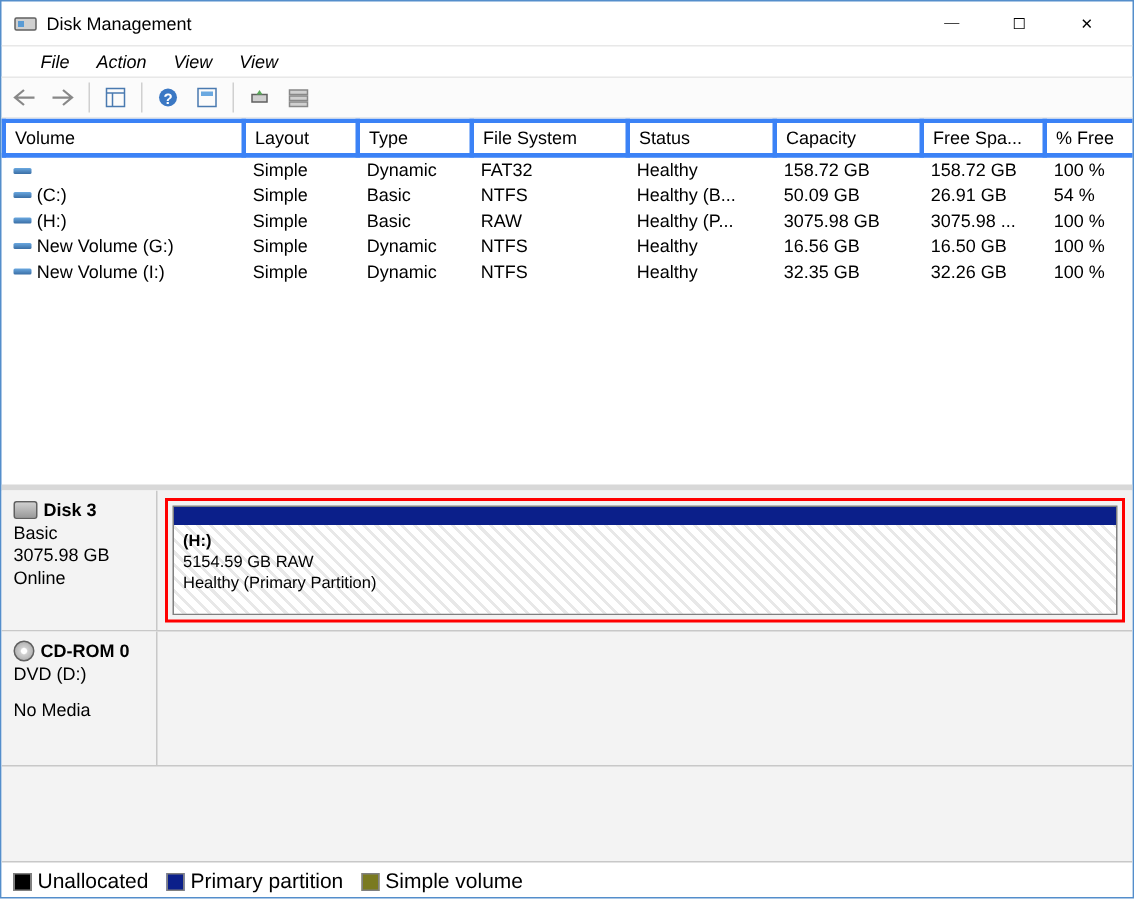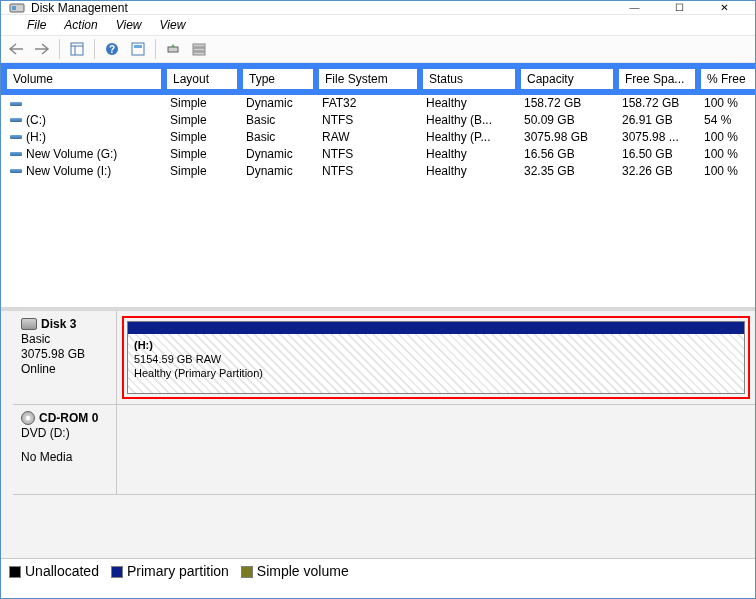--- a/index.html
+++ b/index.html
@@ -1,34 +1,34 @@
 <!DOCTYPE html>
 <html><head>
 <meta charset="utf-8">
 <style>
 * { box-sizing: border-box; margin: 0; padding: 0; }
 body { font-family: "Segoe UI", Tahoma, sans-serif; font-size: 12px; background: #fff; width: 756px; height: 599px; overflow: hidden; border: 1px solid #548ecb; }
-.titlebar { height: 14px; display: flex; align-items: center; padding: 0 8px; border-bottom: 1px solid #e8e8e8; }
+.titlebar { height: 30px; display: flex; align-items: center; padding: 0 8px; border-bottom: 1px solid #e8e8e8; }
 .titlebar-icon { width: 16px; height: 16px; margin-right: 6px; }
 .titlebar-title { flex: 1; font-size: 12px; }
 .titlebar-btns { display: flex; }
 .titlebar-btn { width: 45px; height: 29px; display: flex; align-items: center; justify-content: center; font-family: "Segoe UI Symbol"; font-size: 10px; }
 .menubar { height: 20px; display: flex; align-items: center; padding: 0 18px; gap: 2px; font-style: italic; }
 .menu-item { padding: 2px 8px; }
 .toolbar { height: 28px; border-top: 1px solid #e8e8e8; border-bottom: 1px solid #e8e8e8; display: flex; align-items: center; padding: 0 4px; gap: 4px; background: #fbfbfb; }
 .tool-btn { width: 22px; height: 22px; display: flex; align-items: center; justify-content: center; border: 1px solid transparent; }
 .tool-sep { width: 1px; height: 20px; background: #d0d0d0; margin: 0 2px; }
 .content { display: flex; flex-direction: column; height: calc(599px - 30px - 20px - 28px - 2px); }
 .volume-pane { border-bottom: 4px solid #d8d8d8; flex: 0 0 248px; overflow: hidden; }
 .vtable { width: 100%; border-collapse: collapse; table-layout: fixed; }
-.vtable th { text-align: left; font-weight: normal; padding: 3px 6px; border: 6px solid #3b82f6; background: #fff; height: 22px; white-space: nowrap; overflow: hidden; }
+.vtable th { text-align: left; font-weight: normal; padding: 3px 6px; border: 3px solid #3b82f6; background: #fff; height: 22px; white-space: nowrap; overflow: hidden; }
 .vtable td { padding: 1px 6px; white-space: nowrap; overflow: hidden; text-overflow: clip; height: 17px; }
 .vol-icon { display: inline-block; width: 12px; height: 4px; background: linear-gradient(#6aa8e0,#3a6ea5); vertical-align: middle; margin-right: 4px; border-radius: 1px; }
 .graphical-pane { flex: 1; background: #f3f3f3; overflow-y: auto; }
-.disk-row { display: flex; min-height: 94px; border-bottom: 1px solid #c8c8c8; margin-left: 12px; }
+.disk-row { display: flex; min-height: 94px; border-bottom: 1px solid #c8c8c8; }
 .disk-label { width: 104px; background: #f3f3f3; padding: 6px 8px; display: flex; flex-direction: column; gap: 1px; border-right: 1px solid #c8c8c8; }
 .disk-label .dname { font-weight: bold; display: flex; align-items: center; gap: 4px; }
 .disk-parts { flex: 1; padding: 5px; display: flex; gap: 4px; }
 .highlight-wrap { border: 2px solid #ff0000; padding: 3px; flex: 1; display: flex; }
 .partition { flex: 1; border: 1px solid #808080; display: flex; flex-direction: column; }
 .part-header { height: 12px; background: #0b1f8a; }
 .part-body { flex: 1; padding: 4px 6px; background: repeating-linear-gradient(45deg,#fff 0 4px,#e8e8e8 4px 6px); font-size: 11px; line-height: 14px; }
 .part-body .pname { font-weight: bold; }
 .legend { height: 24px; border-top: 1px solid #c8c8c8; display: flex; align-items: center; padding: 0 8px; gap: 12px; background: #fff; font-size: 14px; }
 .legend-sw { width: 12px; height: 12px; display: inline-block; vertical-align: middle; margin-right: 4px; border: 1px solid #808080; }

